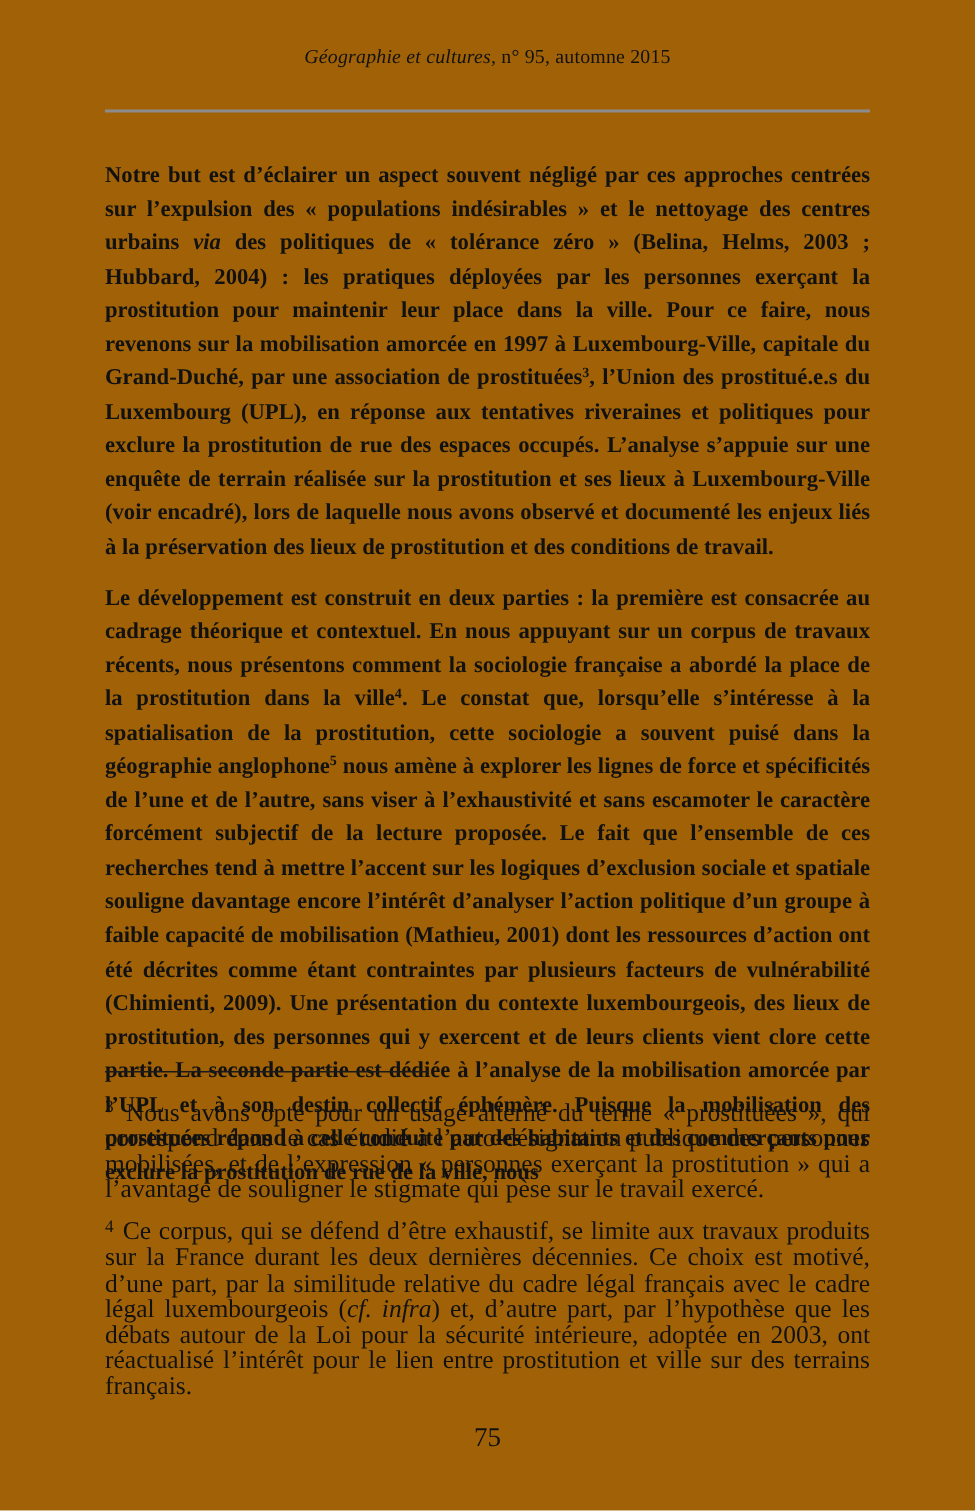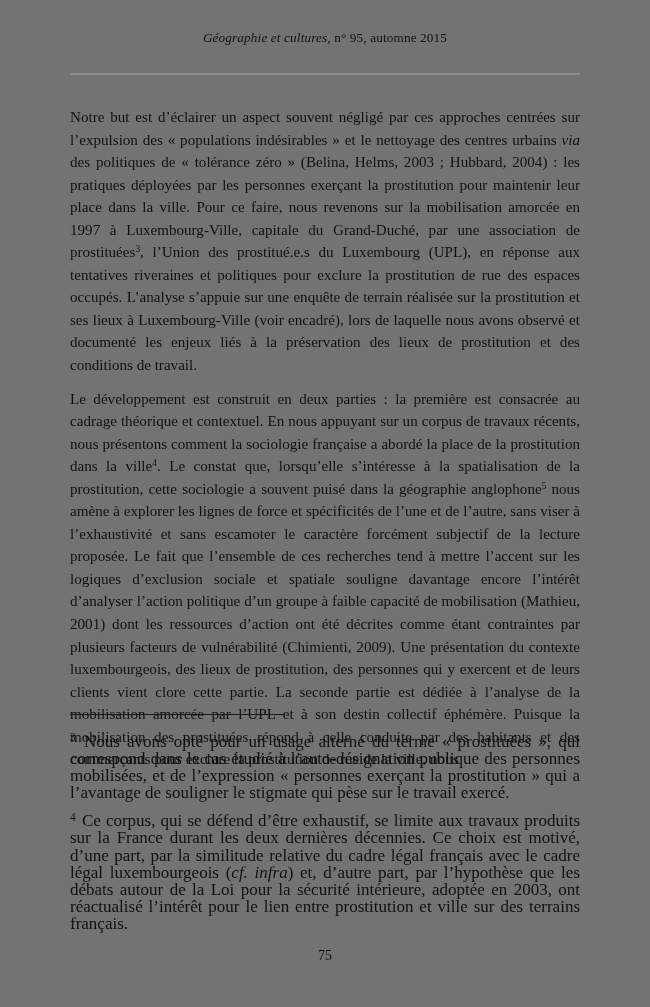--- a/index.html
+++ b/index.html
@@ -10,21 +10,21 @@
   }
   body {
     font-family: "Liberation Serif", "DejaVu Serif", serif;
     color: #111111;
   }
   .page {
     position: relative;
     width: 650px;
     height: 1007px;
     margin: 0 auto;
-    background: #737373;
+    background: #a16207;
     box-sizing: border-box;
     overflow: hidden;
   }
 
   
   .running-head {
     position: absolute;
     left: 70px;
     right: 70px;
     top: 30px;
@@ -44,20 +44,21 @@
     height: 2px;
     background: #8c8c8c;
   }
 
   
   .body-block {
     position: absolute;
     left: 70px;
     top: 106px;
     width: 510px;
+    font-weight: bold;
   }
   p.para {
     margin: 0 0 11px 0;
     font-size: 15.1px;
     line-height: 22.55px;
     text-align: justify;
     text-justify: inter-word;
     hyphens: manual;
   }
   p.para:last-child { margin-bottom: 0; }
@@ -95,21 +96,21 @@
     margin-right: 1px;
   }
 
   
   .folio {
     position: absolute;
     left: 0;
     right: 0;
     top: 948px;
     text-align: center;
-    font-size: 14px;
+    font-size: 18px;
   }
 </style>
 </head>
 <body>
 
 <div class="page">
 
   <div class="running-head">
     <span class="journal">Géographie et cultures,</span><span> n° 95, automne 2015</span>
   </div>

